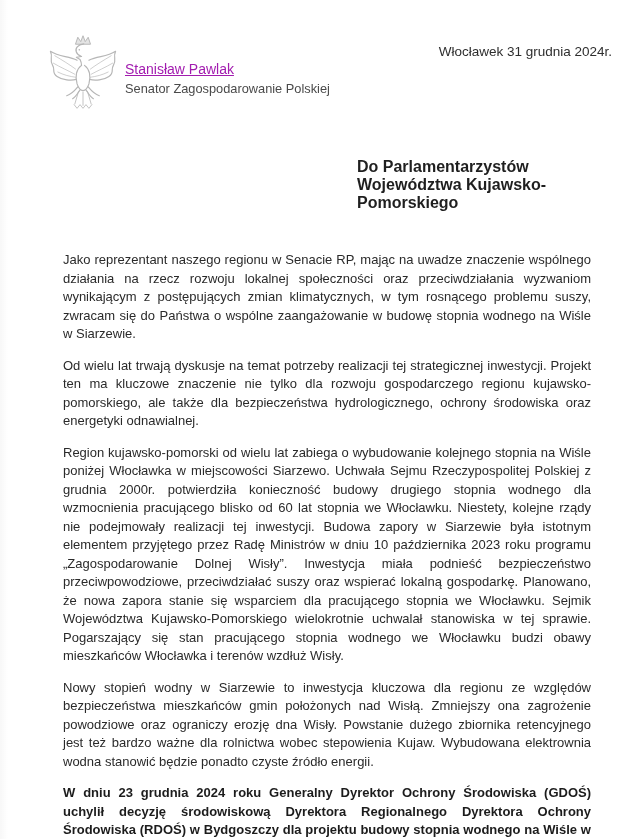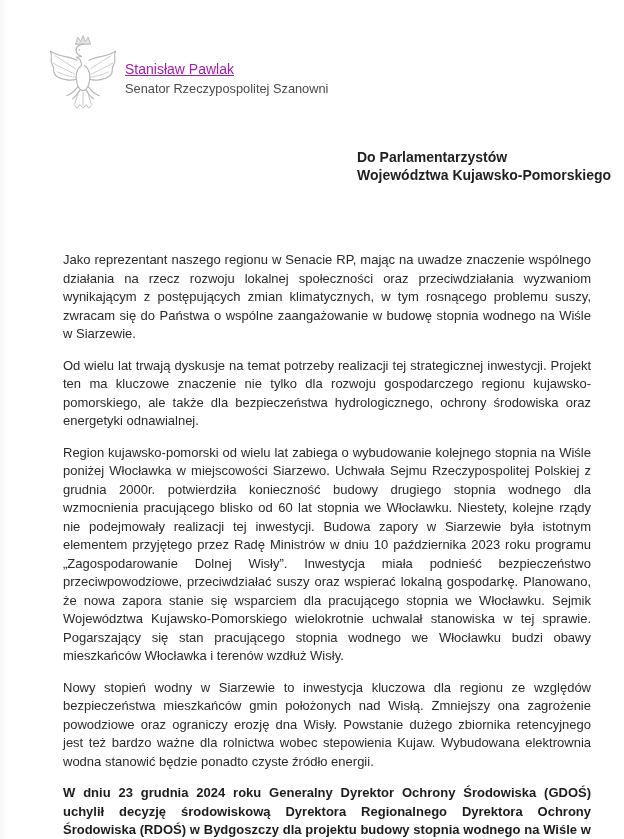--- a/index.html
+++ b/index.html
@@ -33,22 +33,22 @@
     position: absolute;
     top: 44px;
     right: 12px;
     font-size: 13.5px;
     color: #2e2e2e;
   }
   
   .recipient {
     position: absolute;
     left: 357px;
-    top: 148px;
-    font-size: 14px;
+    top: 158px;
+    font-size: 16px;
     font-weight: bold;
     line-height: 18px;
     color: #1f1f1f;
   }
   
   .body-text {
     position: absolute;
     left: 63px;
     top: 247px;
     width: 528px;
@@ -100,23 +100,24 @@
       <path d="M47 72 C42 78 38 82 32 84 M50 76 C46 82 44 86 40 88"></path>
       <path d="M61 72 C66 78 70 82 76 84 M58 76 C62 82 64 86 68 88"></path>
 
       <path d="M48 78 L43 95 M54 79 L54 97 M60 78 L65 95" stroke-width="1.1"></path>
       <path d="M42 96 L46 101 L50 96 L54 101 L58 96 L62 101 L66 96" stroke-width="1.1"></path>
     </svg>
   </div>
 
   <div class="sender">
     <div class="sender-name">Stanisław Pawlak</div>
-    <div class="sender-title">Senator Rzeczypospolitej Szanowni</div>
+    <div class="sender-title">Senator Zagospodarowanie Polskiej</div>
   </div>
 
+  <div class="date-line">Włocławek 31 grudnia 2024r.</div>
 
   <div class="recipient">
     <div>Do Parlamentarzystów</div>
     <div>Województwa Kujawsko-Pomorskiego</div>
   </div>
 
   <div class="body-text">
     <p class="para">Jako reprezentant naszego regionu w Senacie RP, mając na uwadze znaczenie wspólnego działania na rzecz rozwoju lokalnej społeczności oraz przeciwdziałania wyzwaniom wynikającym z postępujących zmian klimatycznych, w tym rosnącego problemu suszy, zwracam się do Państwa o wspólne zaangażowanie w budowę stopnia wodnego na Wiśle w Siarzewie.</p>
     <p class="para">Od wielu lat trwają dyskusje na temat potrzeby realizacji tej strategicznej inwestycji. Projekt ten ma kluczowe znaczenie nie tylko dla rozwoju gospodarczego regionu kujawsko-pomorskiego, ale także dla bezpieczeństwa hydrologicznego, ochrony środowiska oraz energetyki odnawialnej.</p>
     <p class="para">Region kujawsko-pomorski od wielu lat zabiega o wybudowanie kolejnego stopnia na Wiśle poniżej Włocławka w miejscowości Siarzewo. Uchwała Sejmu Rzeczypospolitej Polskiej z grudnia 2000r. potwierdziła konieczność budowy drugiego stopnia wodnego dla wzmocnienia pracującego blisko od 60 lat stopnia we Włocławku. Niestety, kolejne rządy nie podejmowały realizacji tej inwestycji. Budowa zapory w Siarzewie była istotnym elementem przyjętego przez Radę Ministrów w dniu 10 października 2023 roku programu „Zagospodarowanie Dolnej Wisły”. Inwestycja miała podnieść bezpieczeństwo przeciwpowodziowe, przeciwdziałać suszy oraz wspierać lokalną gospodarkę. Planowano, że nowa zapora stanie się wsparciem dla pracującego stopnia we Włocławku. Sejmik Województwa Kujawsko-Pomorskiego wielokrotnie uchwalał stanowiska w tej sprawie. Pogarszający się stan pracującego stopnia wodnego we Włocławku budzi obawy mieszkańców Włocławka i terenów wzdłuż Wisły.</p>

